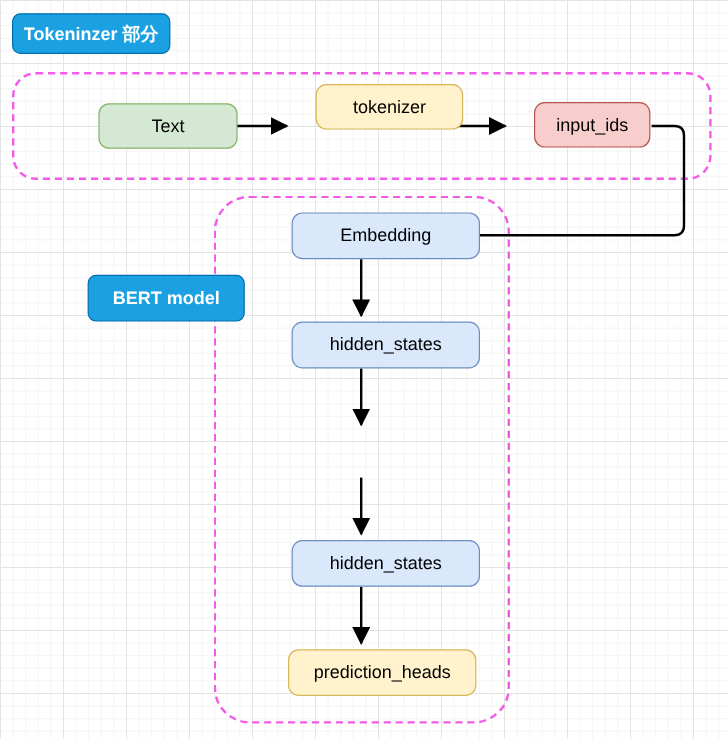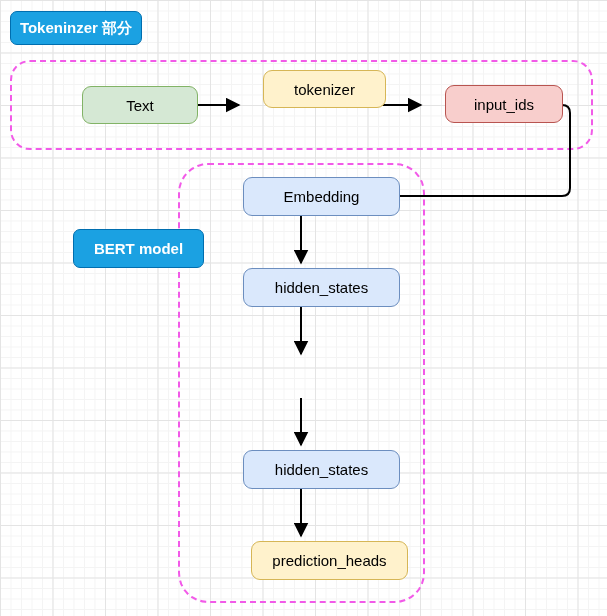--- a/index.html
+++ b/index.html
@@ -75,20 +75,20 @@
     <path class="edge" d="M301,307 L301,354" marker-end="url(#arr)"></path>
     <path class="edge" d="M301,398 L301,445" marker-end="url(#arr)"></path>
     <path class="edge" d="M301,489 L301,536" marker-end="url(#arr)"></path>
   </svg>
 
   <div class="chip" style="left:10px; top:11px; width:132px; height:34px;">Tokeninzer 部分</div>
   <div class="chip" style="left:73px; top:229px; width:131px; height:39px;">BERT model</div>
 
   <div class="node green" style="left:62px; top:86px; width:116px; height:38px;">Text</div>
   <div class="node yellow" style="left:243px; top:70px; width:123px; height:38px;">tokenizer</div>
-  <div class="node red" style="left:425px; top:85px; width:118px; height:38px;">input_ids</div>
+  <div class="node red" style="left:425px; top:85px; width:97px; height:38px;">input_ids</div>
 
   <div class="node blue" style="left:223px; top:177px; width:157px; height:39px;">Embedding</div>
   <div class="node blue" style="left:223px; top:268px; width:157px; height:39px;">hidden_states</div>
   <div class="node blue" style="left:223px; top:450px; width:157px; height:39px;">hidden_states</div>
-  <div class="node yellow" style="left:231px; top:541px; width:157px; height:39px;">prediction_heads</div>
+  <div class="node yellow" style="left:220px; top:541px; width:157px; height:39px;">prediction_heads</div>
 
 </div>
 
 </body></html>

